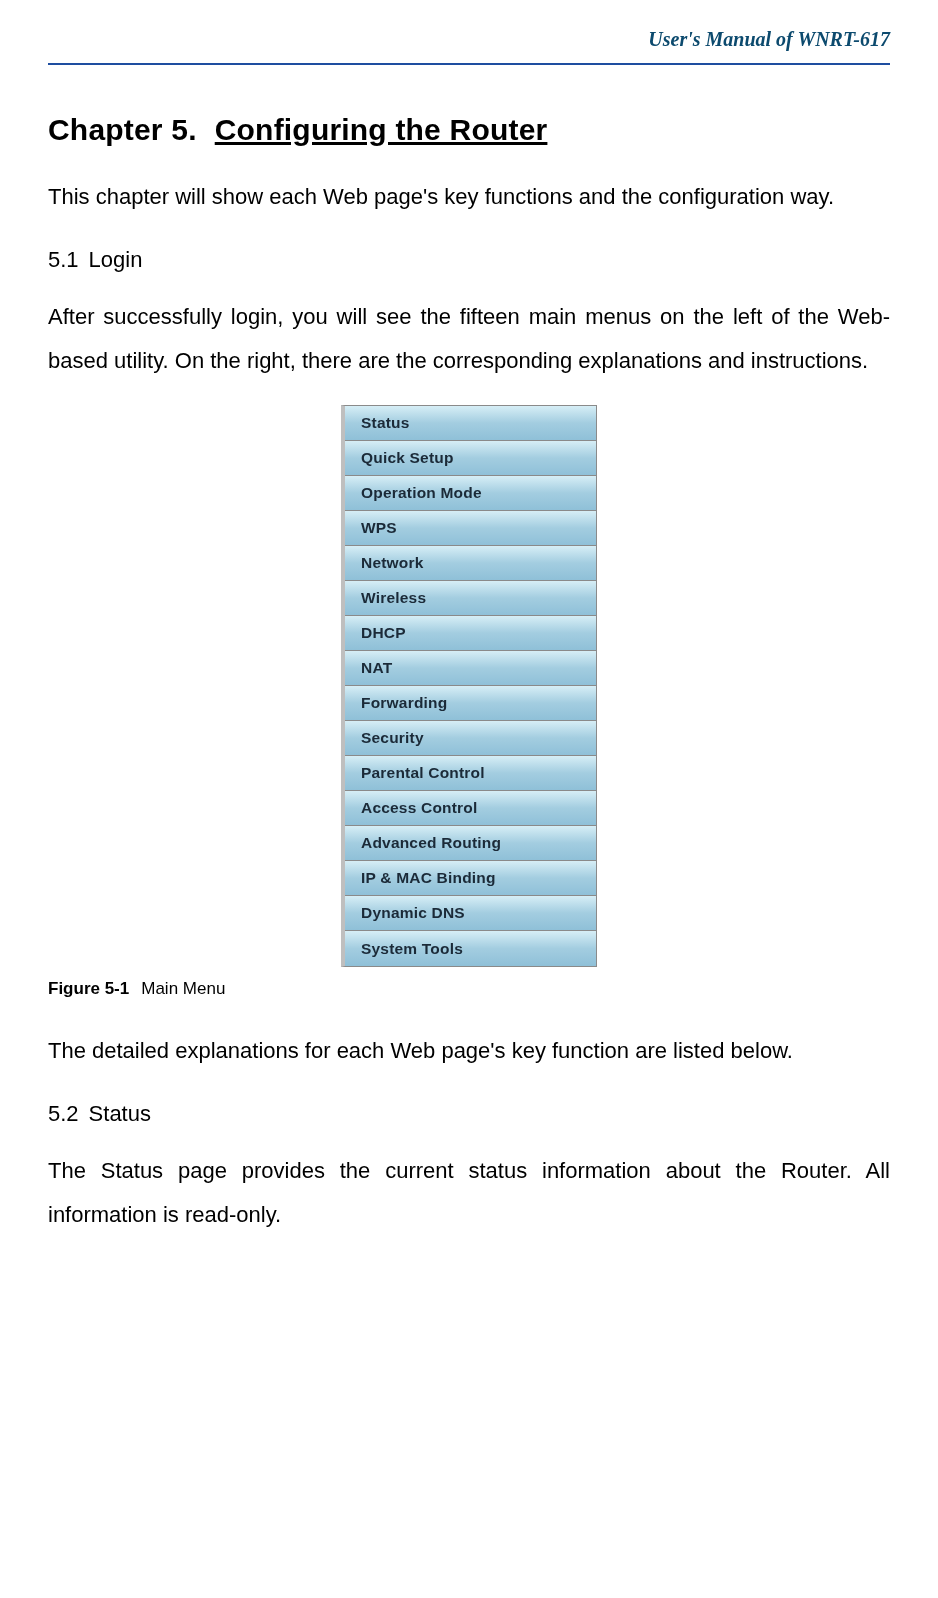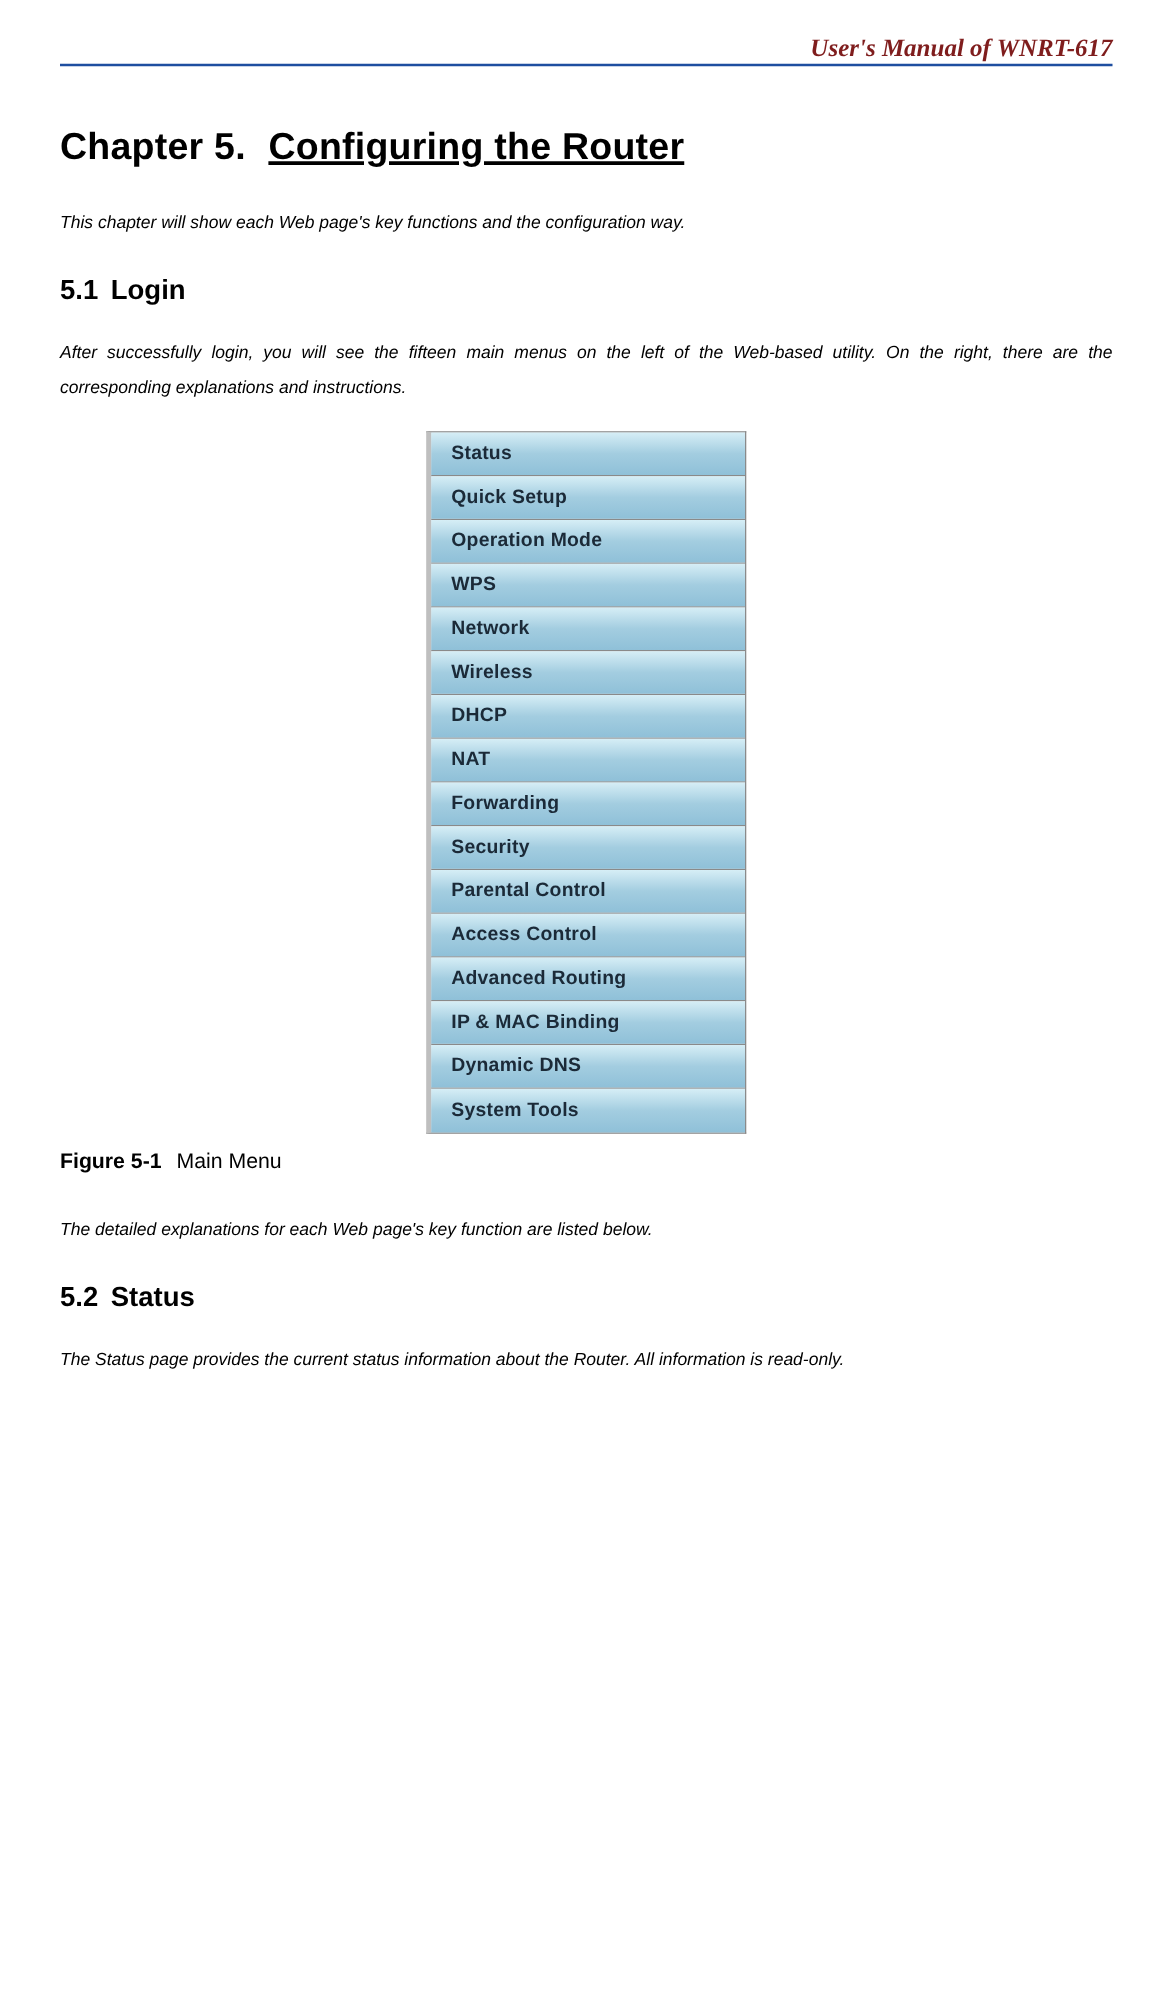--- a/index.html
+++ b/index.html
@@ -14,46 +14,45 @@
       padding: 28px 48px 40px 48px;
       min-height: 1598px;
       position: relative;
     }
     .header-line {
       text-align: right;
       font-family: "Times New Roman", Times, serif;
       font-style: italic;
       font-weight: bold;
       font-size: 20px;
-      color: #7f1d1d;
-      padding-bottom: 0;
+      color: #0c4a6e;
+      padding-bottom: 12px;
     }
     .header-rule {
       border: none;
       border-top: 2.5px solid #1e4ea0;
       margin-bottom: 48px;
     }
     h1.chapter {
       font-size: 30px;
       font-weight: bold;
       margin-bottom: 28px;
       letter-spacing: 0.2px;
       text-decoration: underline;
     }
     h1.chapter .ch-num { display: inline-block; margin-right: 18px; }
     p.body {
-      font-size: 14px;
+      font-size: 22px;
       line-height: 2.0;
       margin-bottom: 22px;
       text-align: justify;
-      font-style: italic;
     }
     h2.section {
       font-size: 22px;
-      font-weight: bold;
+      font-weight: normal;
       margin-top: 28px;
       margin-bottom: 22px;
     }
     h2.section .sec-num { display: inline-block; margin-right: 10px; }
     .menu-figure {
       margin: 20px auto 10px auto;
       width: 256px;
     }
     .menu-panel {
       border: 1px solid #8a8a8a;

